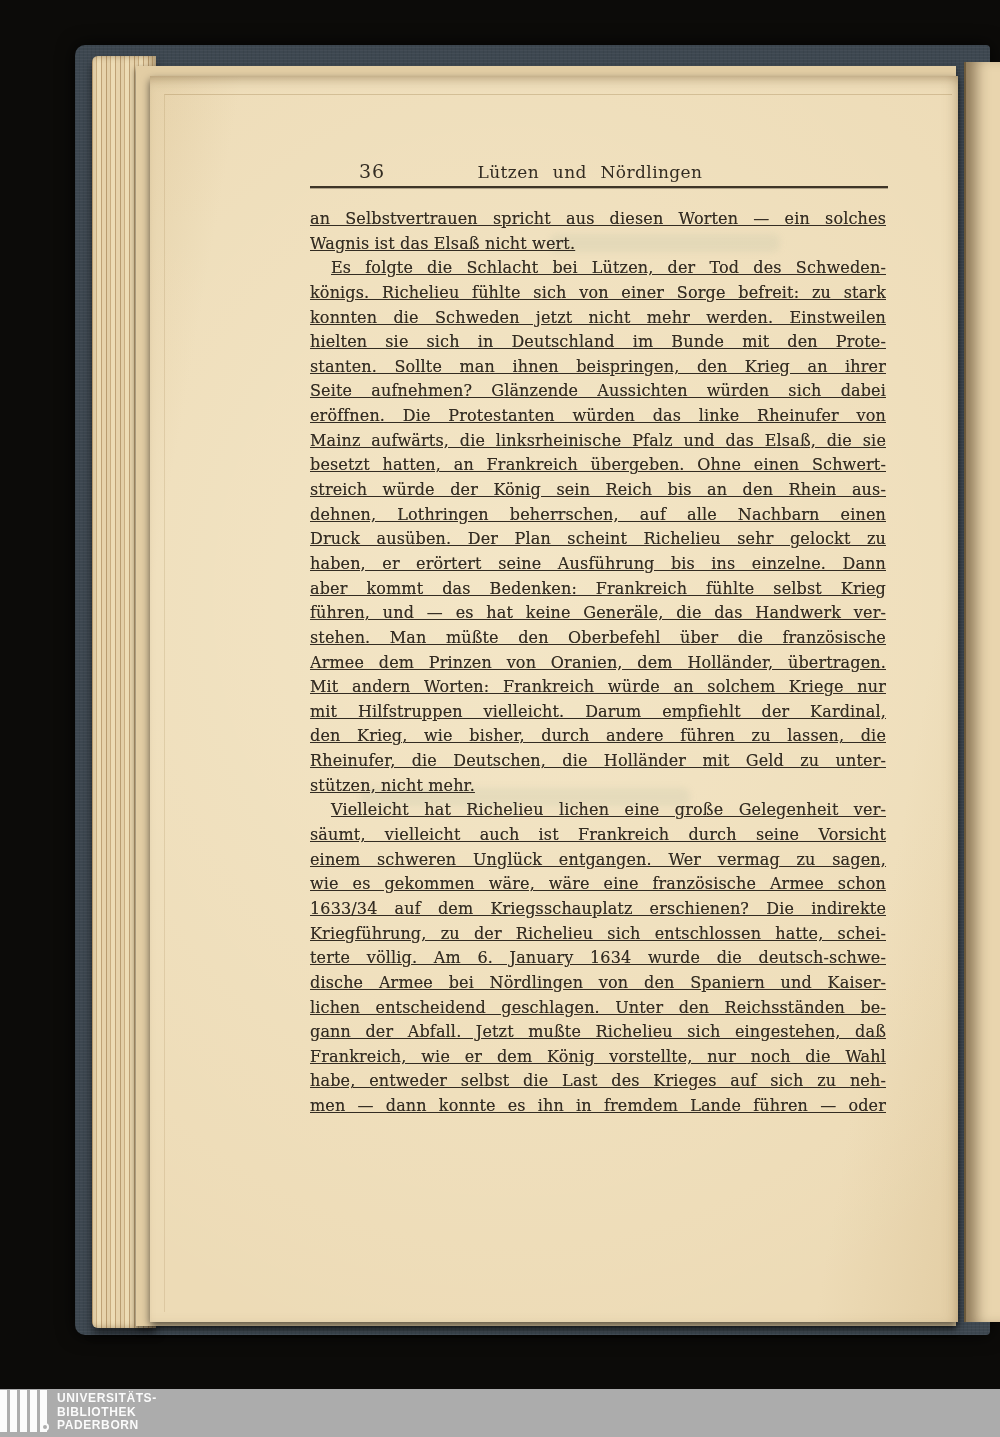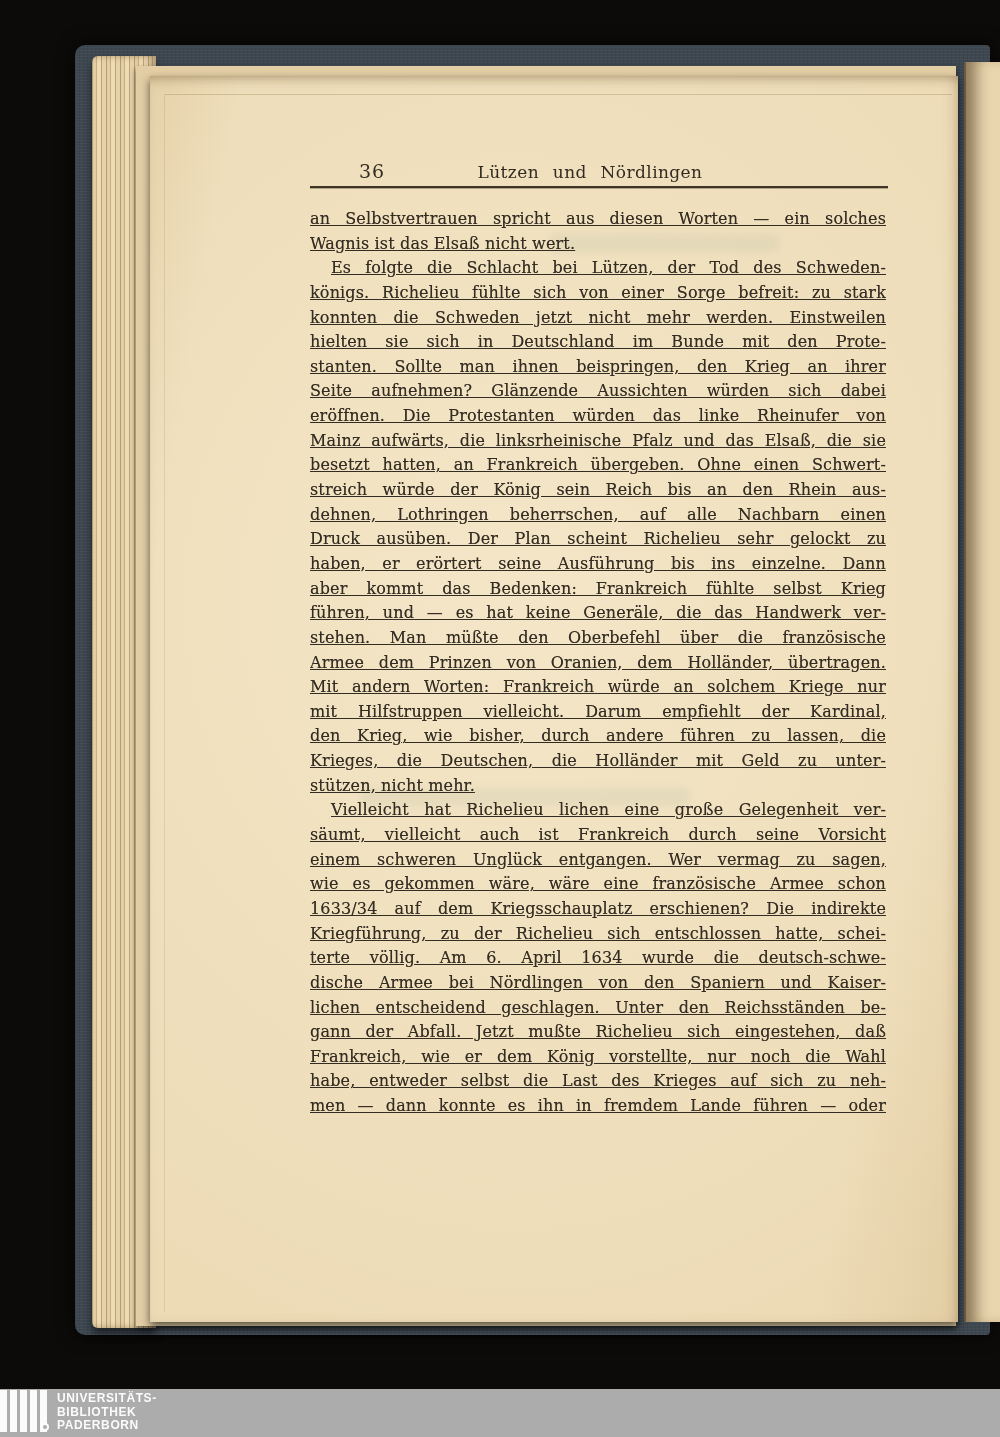--- a/index.html
+++ b/index.html
@@ -155,29 +155,29 @@
       <div class="text-line">dehnen, Lothringen beherrschen, auf alle Nachbarn einen</div>
       <div class="text-line">Druck ausüben. Der Plan scheint Richelieu sehr gelockt zu</div>
       <div class="text-line">haben, er erörtert seine Ausführung bis ins einzelne. Dann</div>
       <div class="text-line">aber kommt das Bedenken: Frankreich fühlte selbst Krieg</div>
       <div class="text-line">führen, und — es hat keine Generäle, die das Handwerk ver-</div>
       <div class="text-line">stehen. Man müßte den Oberbefehl über die französische</div>
       <div class="text-line">Armee dem Prinzen von Oranien, dem Holländer, übertragen.</div>
       <div class="text-line">Mit andern Worten: Frankreich würde an solchem Kriege nur</div>
       <div class="text-line">mit Hilfstruppen vielleicht. Darum empfiehlt der Kardinal,</div>
       <div class="text-line">den Krieg, wie bisher, durch andere führen zu lassen, die</div>
-      <div class="text-line">Krieges, die Deutschen, die Holländer mit Geld zu unter-</div>
+      <div class="text-line">Rheinufer, die Deutschen, die Holländer mit Geld zu unter-</div>
       <div class="text-line flush">stützen, nicht mehr.</div>
       <div class="text-line indent">Vielleicht hat Richelieu lichen eine große Gelegenheit ver-</div>
       <div class="text-line">säumt, vielleicht auch ist Frankreich durch seine Vorsicht</div>
       <div class="text-line">einem schweren Unglück entgangen. Wer vermag zu sagen,</div>
       <div class="text-line">wie es gekommen wäre, wäre eine französische Armee schon</div>
       <div class="text-line">1633/34 auf dem Kriegsschauplatz erschienen? Die indirekte</div>
       <div class="text-line">Kriegführung, zu der Richelieu sich entschlossen hatte, schei-</div>
-      <div class="text-line">terte völlig. Am 6. April 1634 wurde die deutsch-schwe-</div>
+      <div class="text-line">terte völlig. Am 6. January 1634 wurde die deutsch-schwe-</div>
       <div class="text-line">dische Armee bei Nördlingen von den Spaniern und Kaiser-</div>
       <div class="text-line">lichen entscheidend geschlagen. Unter den Reichsständen be-</div>
       <div class="text-line">gann der Abfall. Jetzt mußte Richelieu sich eingestehen, daß</div>
       <div class="text-line">Frankreich, wie er dem König vorstellte, nur noch die Wahl</div>
       <div class="text-line">habe, entweder selbst die Last des Krieges auf sich zu neh-</div>
       <div class="text-line">men — dann konnte es ihn in fremdem Lande führen — oder</div>
     </div>
 </div>
 
 <div class="band">

